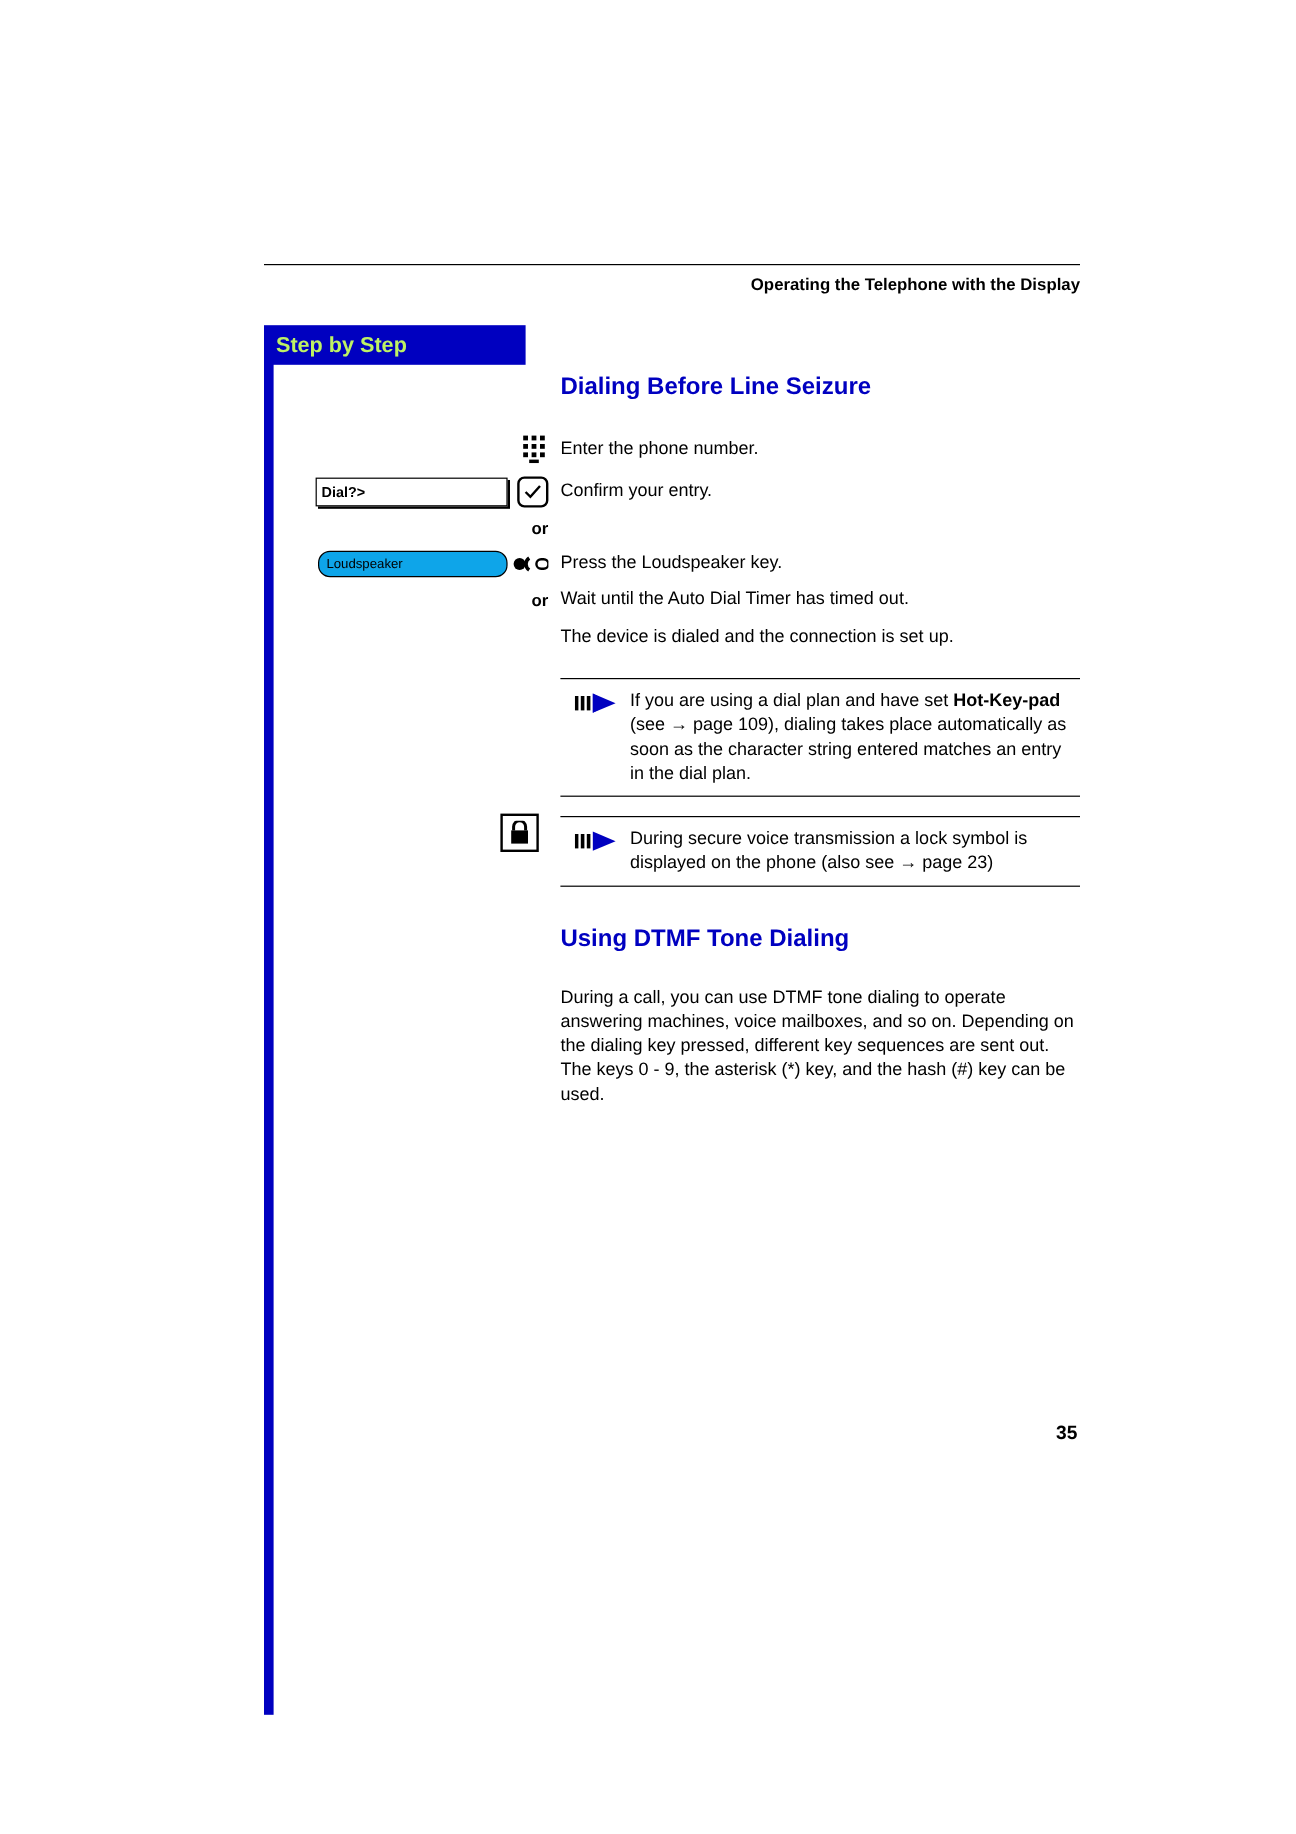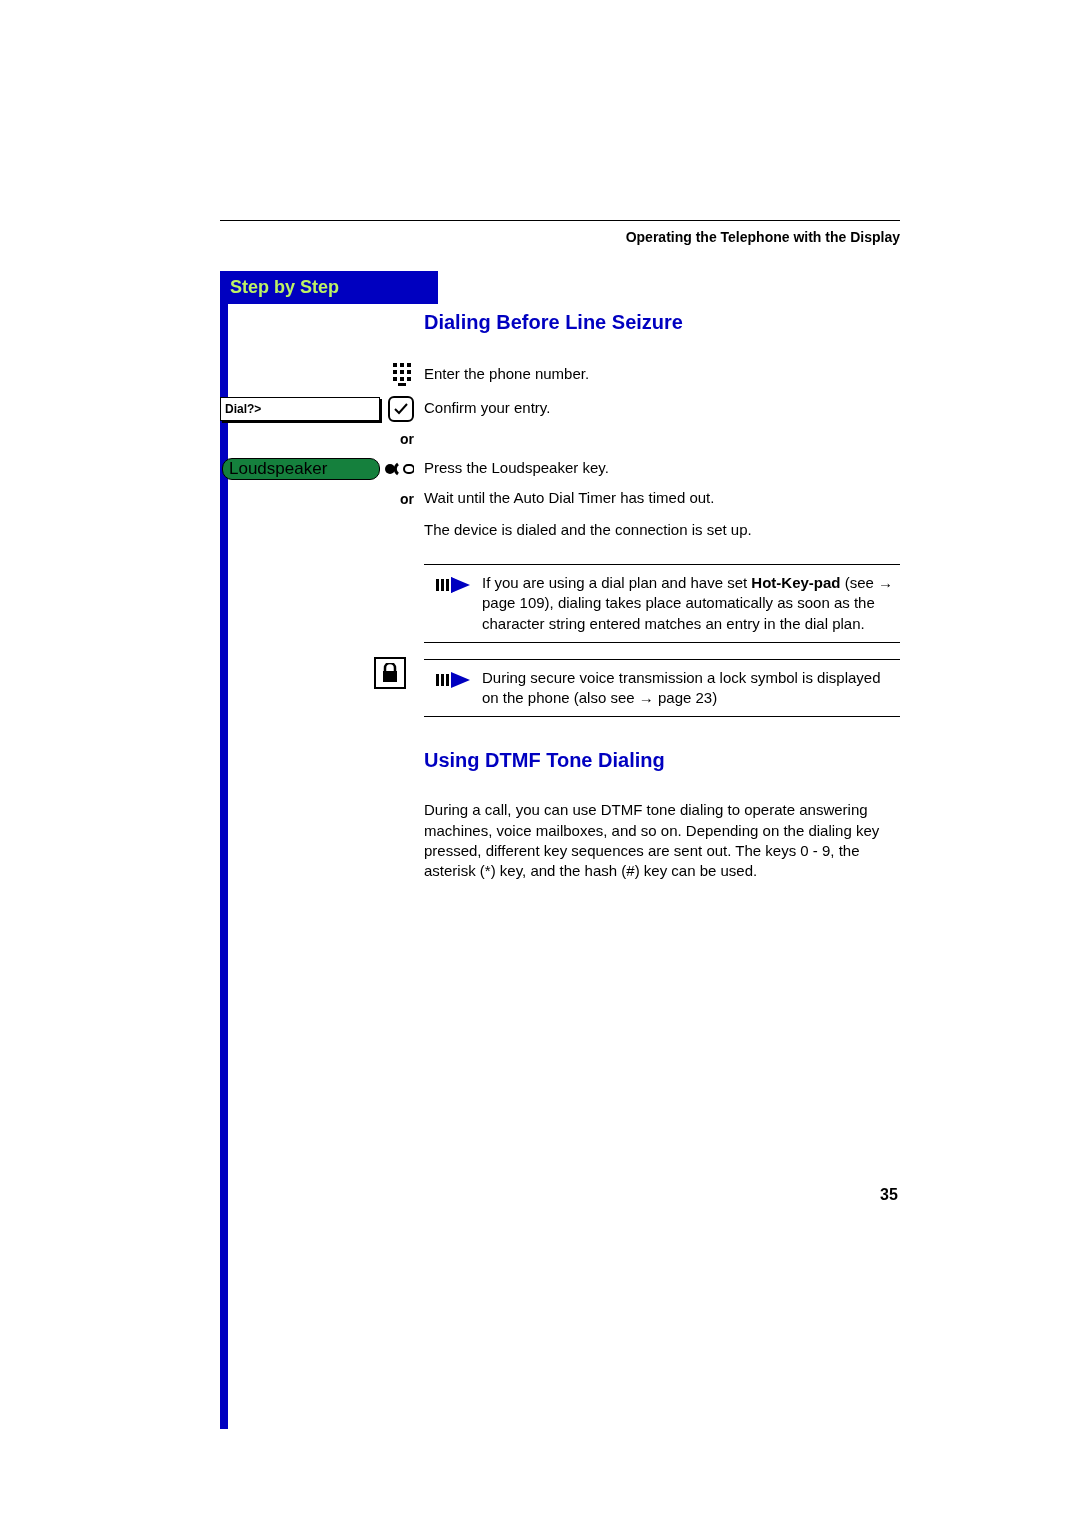--- a/index.html
+++ b/index.html
@@ -54,20 +54,21 @@
   .content-area {
     position: absolute;
     left: 0;
     top: 36px;
     width: 680px;
   }
   .row {
     display: flex;
     align-items: flex-start;
     margin-bottom: 4px;
+    padding-left: 43px;
   }
   .left-col {
     width: 204px;
     text-align: right;
     padding-right: 10px;
     position: relative;
     display: flex;
     justify-content: flex-end;
     align-items: center;
     min-height: 26px;
@@ -109,23 +110,23 @@
     justify-content: center;
     margin-left: 8px;
   }
   .or-label {
     font-size: 14px;
     font-weight: bold;
   }
   .key-label-box {
     border: 1px solid #000;
     border-radius: 10px;
-    font-size: 17px;
+    font-size: 11px;
     padding: 2px 10px 2px 6px;
-    background: #15803d;
+    background: #0ea5e9;
     width: 140px;
     text-align: left;
     height: 16px;
     line-height: 16px;
   }
   .led-key {
     display: flex;
     align-items: center;
     margin-left: 4px;
   }

